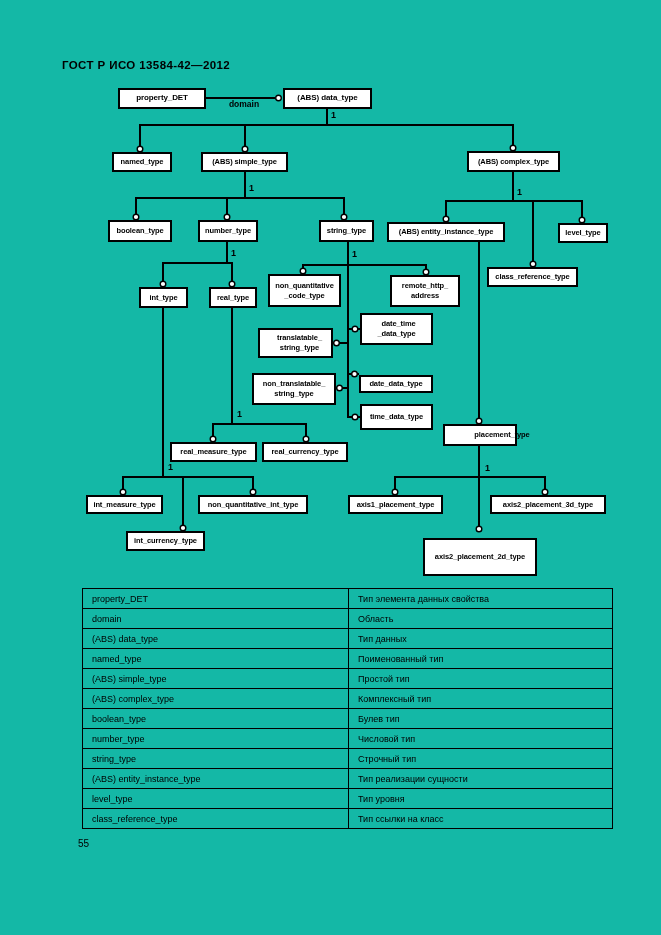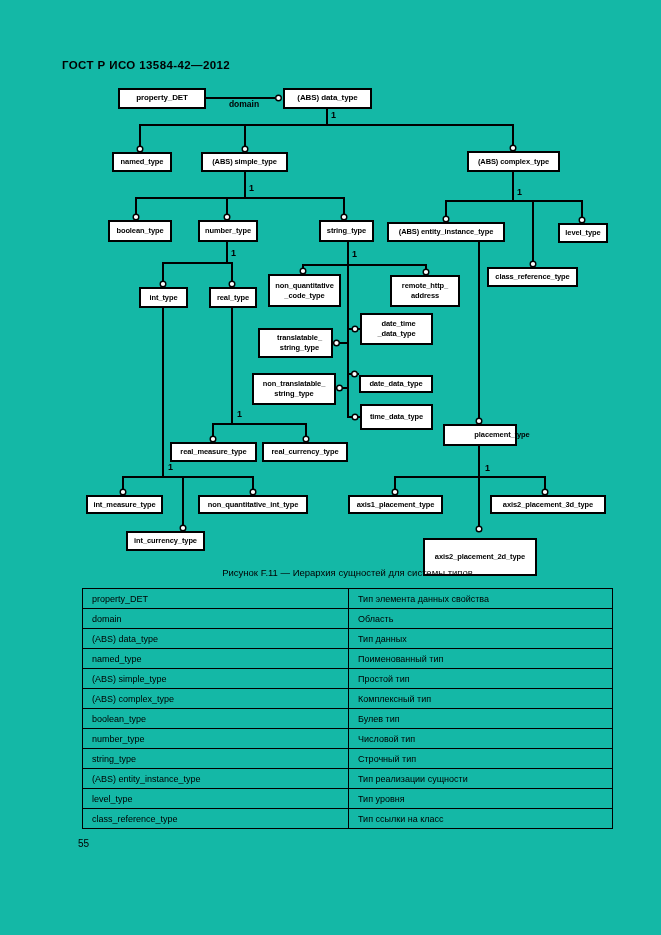--- a/index.html
+++ b/index.html
@@ -164,21 +164,20 @@
     <div class="node" style="left:170px;top:442px;width:87px;height:20px;">real_measure_type</div>
     <div class="node" style="left:262px;top:442px;width:86px;height:20px;">real_currency_type</div>
     <div class="node" style="left:86px;top:495px;width:77px;height:19px;">int_measure_type</div>
     <div class="node" style="left:198px;top:495px;width:110px;height:19px;">non_quantitative_int_type</div>
     <div class="node" style="left:126px;top:531px;width:79px;height:20px;">int_currency_type</div>
     <div class="node" style="left:348px;top:495px;width:95px;height:19px;">axis1_placement_type</div>
     <div class="node" style="left:490px;top:495px;width:116px;height:19px;">axis2_placement_3d_type</div>
     <div class="node" style="left:423px;top:538px;width:114px;height:38px;">axis2_placement_2d_type</div>
   </div>
 
-  <div class="caption">Рисунок F.11 — Иерархия сущностей для системы типов</div>
 
   <table class="legend">
     <tbody>
       <tr>
         <td class="term">property_DET</td>
         <td>Тип элемента данных свойства</td>
       </tr>
       <tr>
         <td class="term">domain</td>
         <td>Область</td>

